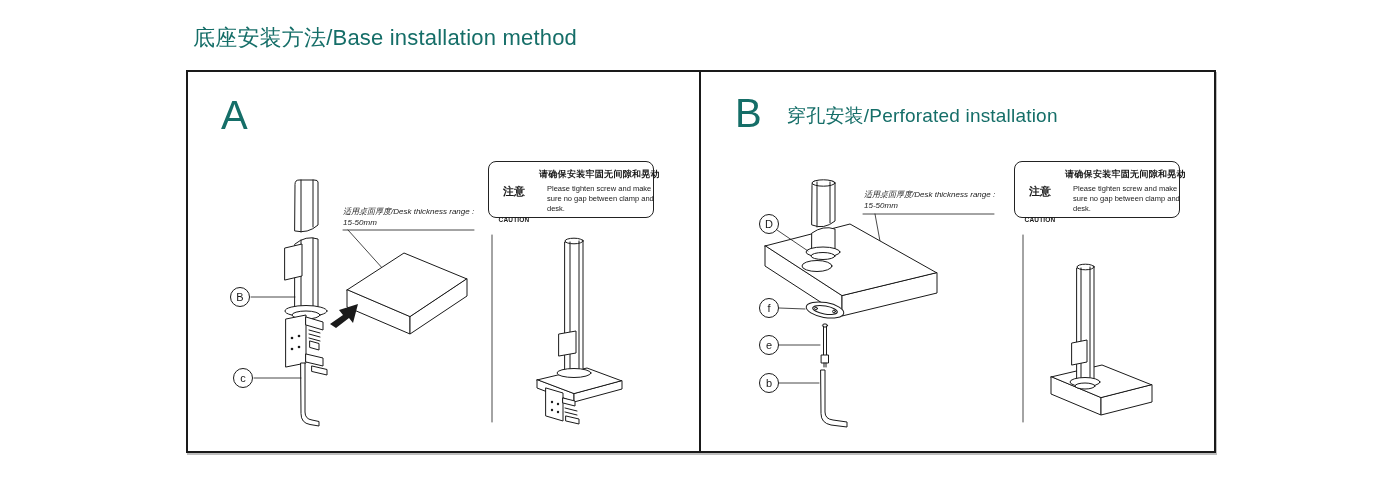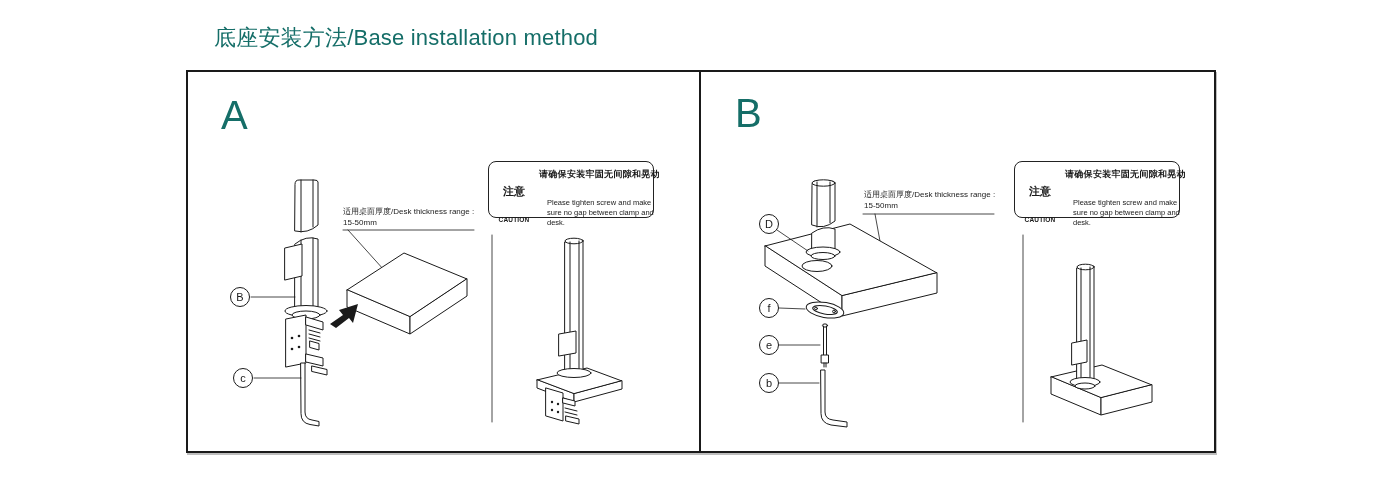--- a/index.html
+++ b/index.html
@@ -2,21 +2,21 @@
 <html><head>
 <meta charset="utf-8">
 <style>
   html,body{margin:0;padding:0;}
   body{
     width:1400px;height:481px;position:relative;background:#fff;
     font-family:"Liberation Sans", sans-serif;color:#1a1a1a;overflow:hidden;
   }
   .page-title{
     position:absolute;left:193px;top:23px;font-size:22px;color:#156e68;
-    letter-spacing:0.2px;white-space:nowrap;margin-left:21px;
+    letter-spacing:0.2px;white-space:nowrap;
   }
   .main-frame{
     position:absolute;left:186px;top:70px;width:1026px;height:379px;
     border:2px solid #1a1a1a;background:#fff;box-shadow:1px 2px 0 rgba(110,110,110,.45);
   }
   .section-divider{
     position:absolute;left:511px;top:0;width:2px;height:100%;background:#1a1a1a;
   }
   .sec-letter{
     position:absolute;font-size:40px;line-height:1;color:#156e68;font-weight:400;
@@ -24,31 +24,31 @@
   .sec-title{
     position:absolute;font-size:19px;color:#156e68;white-space:nowrap;letter-spacing:0.2px;
   }
   .art{position:absolute;left:0;top:0;}
   .part-badge{
     position:absolute;width:20px;height:20px;border:1.4px solid #1a1a1a;border-radius:50%;
     background:#fff;display:flex;align-items:center;justify-content:center;
     font-size:11px;line-height:1;box-sizing:border-box;
   }
   .desk-label{
-    position:absolute;font-size:8px;line-height:10.5px;color:#222;white-space:nowrap;
+    position:absolute;font-size:8px;line-height:10.5px;color:#222;white-space:nowrap;font-style:italic;
   }
   .caution-box{
     position:absolute;width:166px;height:57px;border:1.5px solid #222;border-radius:8px;
     background:#fff;box-sizing:border-box;display:flex;padding:5px 6px 4px 7px;
   }
   .caution-left{width:36px;display:flex;flex-direction:column;align-items:center;flex:none;gap:16px;}
   .caution-zh-label{font-size:11px;font-weight:bold;margin-top:1px;white-space:nowrap;}
   .caution-en-label{font-size:6.5px;font-weight:bold;margin-top:1px;letter-spacing:0.2px;}
   .caution-right{flex:1;padding-left:7px;padding-top:1px;}
-  .caution-zh-text{font-size:9px;font-weight:bold;letter-spacing:0.3px;white-space:nowrap;margin-bottom:17px;}
+  .caution-zh-text{font-size:9px;font-weight:bold;letter-spacing:0.3px;white-space:nowrap;margin-bottom:3px;}
   .caution-en-text{font-size:7.5px;line-height:1.3;width:116px;margin-left:8px;}
 </style>
 </head>
 <body>
 
 <div class="page-title">底座安装方法/Base installation method</div>
 
 <div class="main-frame">
 
   <svg class="art" width="1026" height="379" viewBox="0 0 1026 379">
@@ -212,20 +212,21 @@
       <div class="caution-zh-label">注意</div>
       <div class="caution-en-label">CAUTION</div>
     </div>
     <div class="caution-right">
       <div class="caution-zh-text">请确保安装牢固无间隙和晃动</div>
       <div class="caution-en-text">Please tighten screw and make sure no gap between clamp and desk.</div>
     </div>
   </div>
 
   <div class="sec-letter" style="left:547px;top:21px">B</div>
+  <div class="sec-title" style="left:599px;top:31px">穿孔安装/Perforated installation</div>
 
   <div class="desk-label" style="left:676px;top:118px">
     <div>适用桌面厚度/Desk thickness range :</div>
     <div>15-50mm</div>
   </div>
 
   <div class="part-badge" style="left:571px;top:142px">D</div>
   <div class="part-badge" style="left:571px;top:226px">f</div>
   <div class="part-badge" style="left:571px;top:263px">e</div>
   <div class="part-badge" style="left:571px;top:301px">b</div>

